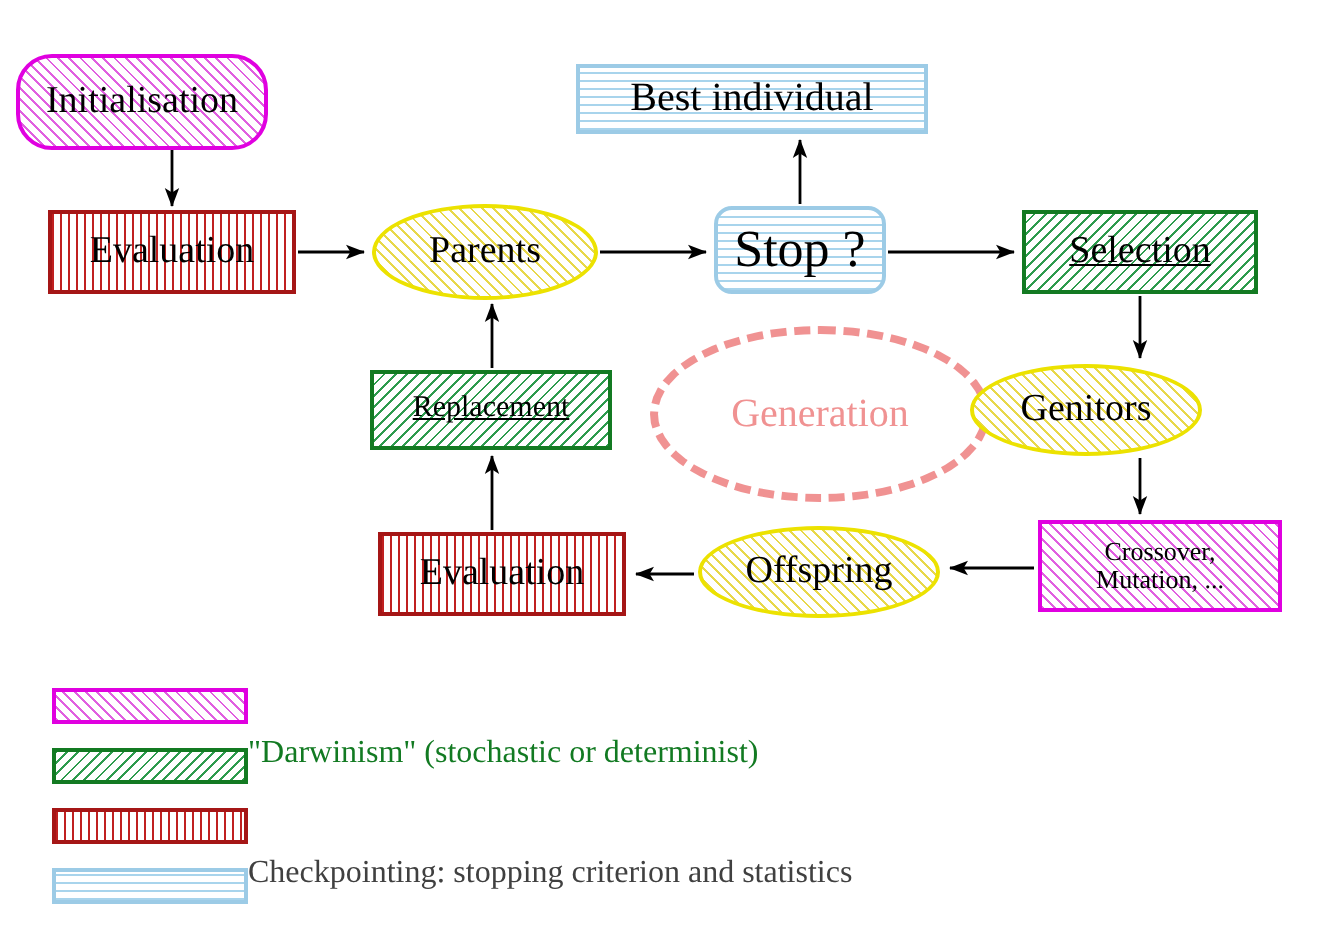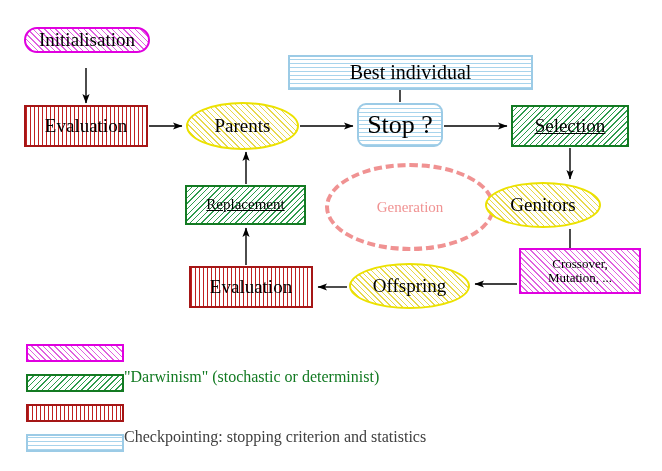--- a/index.html
+++ b/index.html
@@ -133,56 +133,56 @@
         <path d="M 444,126 L 507,126" marker-end="url(#ah)"></path>
         <path d="M 570,148 L 570,179" marker-end="url(#ah)"></path>
         <path d="M 570,229 L 570,257" marker-end="url(#ah)"></path>
         <path d="M 517,284 L 475,284" marker-end="url(#ah)"></path>
         <path d="M 347,287 L 318,287" marker-end="url(#ah)"></path>
         <path d="M 246,265 L 246,228" marker-end="url(#ah)"></path>
         <path d="M 246,184 L 246,152" marker-end="url(#ah)"></path>
       </g>
   </svg>
 
-  <div class="generation-ellipse" style="left: 325px; top: 163px; width: 170px; height: 88px; font-size: 15px; color: rgb(240, 146, 146); border-color: rgb(240, 146, 146);">
+  <div class="generation-ellipse" style="left: 325px; top: 163px; width: 170px; height: 88px; font-size: 20px; color: rgb(240, 146, 146); border-color: rgb(240, 146, 146);">
     <span>Generation</span>
   </div>
 
   <div id="nodes">
-      <div class="node pat-magenta" style="left: 24px; top: 27px; width: 126px; height: 26px; font-size: 19px; border-radius: 18px;">
+      <div class="node pat-magenta" style="left: 8px; top: 27px; width: 126px; height: 48px; font-size: 19px; border-radius: 18px;">
         <span class="lbl">Initialisation</span>
       </div>
       <div class="node pat-red" style="left: 24px; top: 105px; width: 124px; height: 42px; font-size: 19px;">
         <span class="lbl">Evaluation</span>
       </div>
       <div class="node pat-yellow ellipse" style="left: 186px; top: 102px; width: 113px; height: 48px; font-size: 19px;">
         <span class="lbl">Parents</span>
       </div>
-      <div class="node pat-blue" style="left: 288px; top: 32px; width: 245px; height: 35px; font-size: 20px; margin-top: 23px;">
+      <div class="node pat-blue" style="left: 288px; top: 32px; width: 176px; height: 35px; font-size: 20px;">
         <span class="lbl">Best individual</span>
       </div>
       <div class="node pat-blue rounded" style="left: 357px; top: 103px; width: 86px; height: 44px; font-size: 26px;">
         <span class="lbl">Stop ?</span>
       </div>
       <div class="node pat-green" style="left: 511px; top: 105px; width: 118px; height: 42px; font-size: 19px;">
         <span class="lbl">Selection</span>
       </div>
       <div class="node pat-green" style="left: 185px; top: 185px; width: 121px; height: 40px; font-size: 15px;">
         <span class="lbl">Replacement</span>
       </div>
       <div class="node pat-yellow ellipse" style="left: 485px; top: 182px; width: 116px; height: 46px; font-size: 19px; font-family: Liberation Serif, serif;">
         <span class="lbl">Genitors</span>
       </div>
       <div class="node pat-red" style="left: 189px; top: 266px; width: 124px; height: 42px; font-size: 19px;">
         <span class="lbl">Evaluation</span>
       </div>
       <div class="node pat-yellow ellipse" style="left: 349px; top: 263px; width: 121px; height: 46px; font-size: 19px;">
         <span class="lbl">Offspring</span>
       </div>
-      <div class="node pat-magenta" style="left: 519px; top: 248px; width: 122px; height: 46px; font-size: 13px;">
+      <div class="node pat-magenta" style="left: 519px; top: 260px; width: 122px; height: 46px; font-size: 13px;">
         <span class="lbl">Crossover,<br>Mutation, ...</span>
       </div>
     </div>
 
   <div id="legend">
       <div class="legend-row">
         <div class="swatch pat-magenta" style="top: 4px;"></div>
       </div>
       <div class="legend-row">
         <div class="swatch pat-green" style="top: 4px;"></div>

